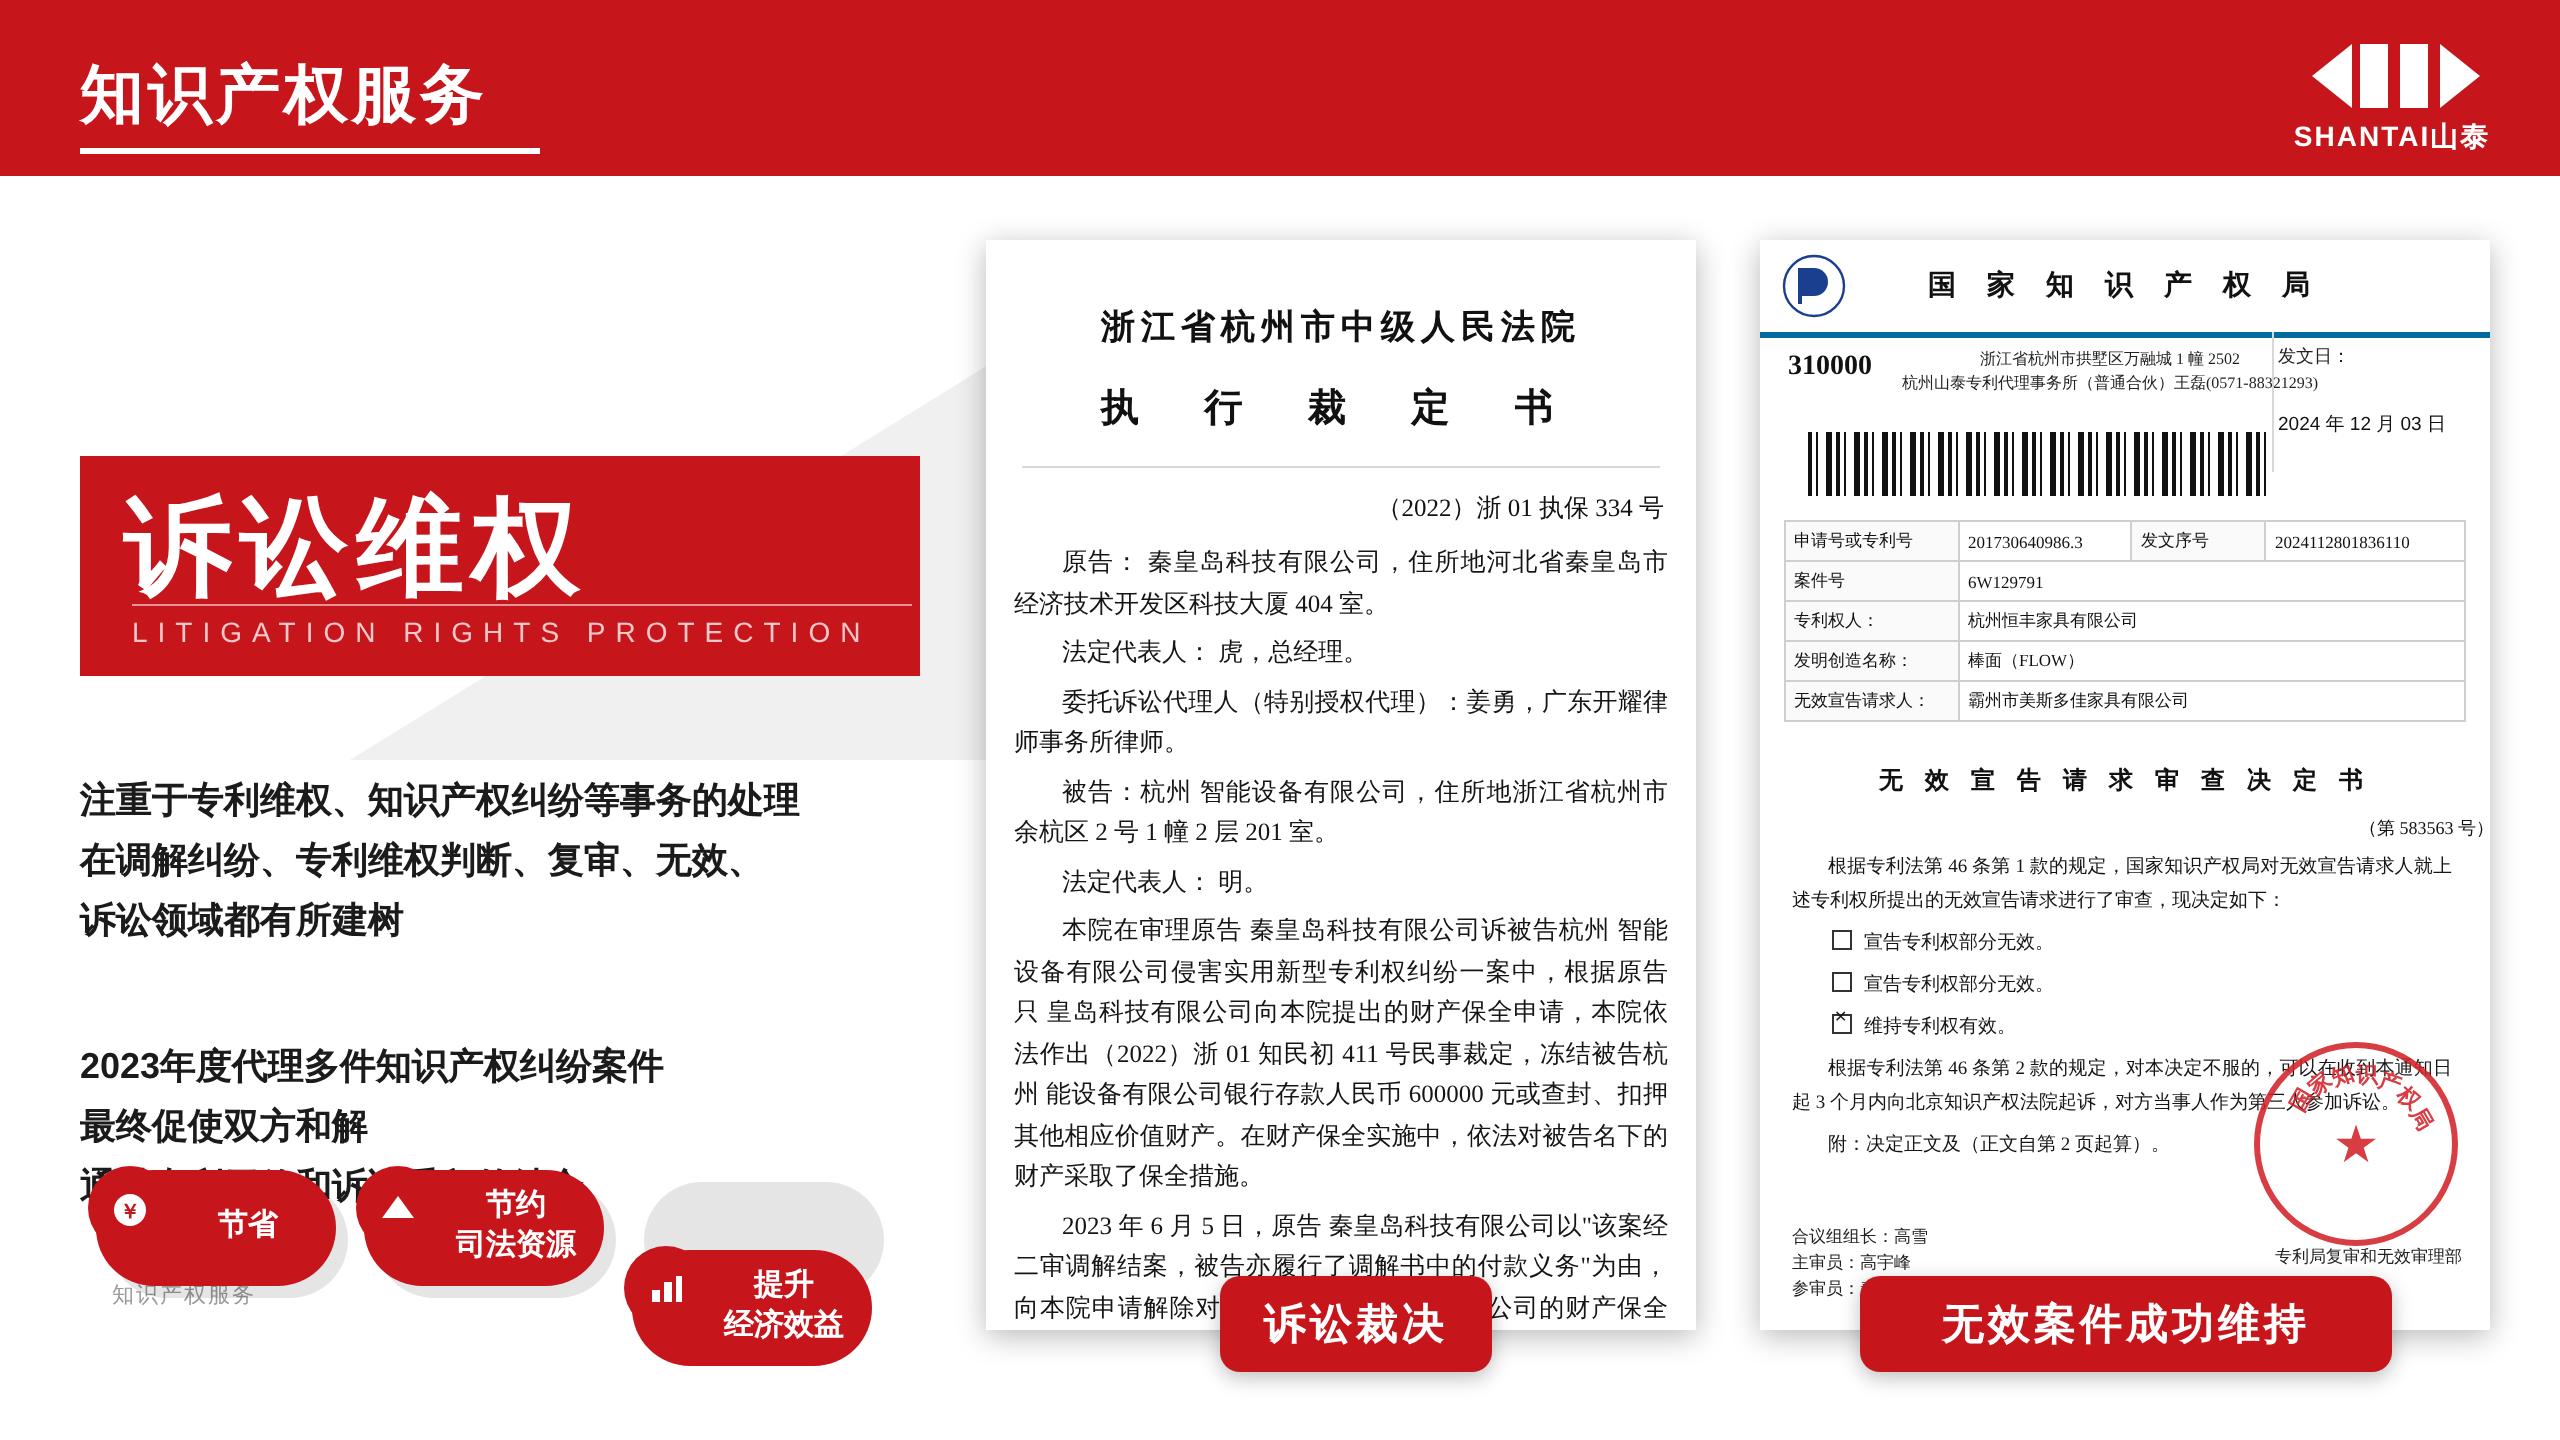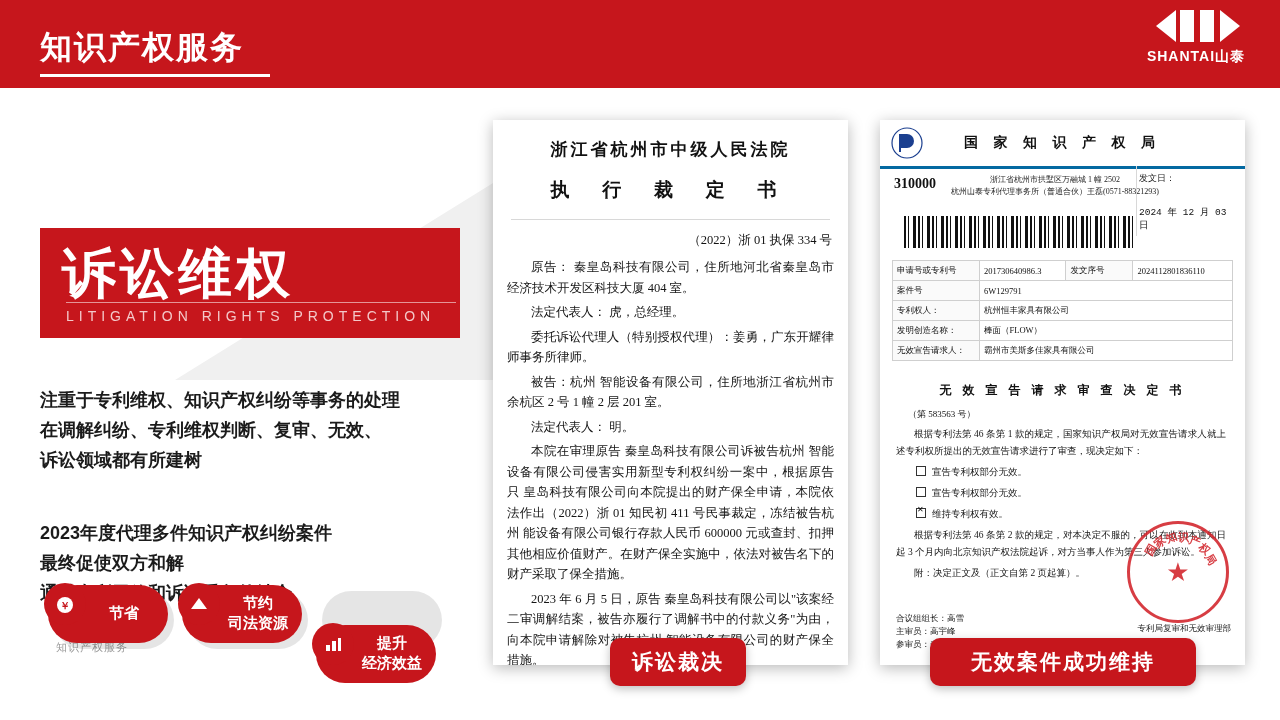--- a/index.html
+++ b/index.html
@@ -18,21 +18,21 @@
   .header-title {
     position:absolute; left:40px; top:26px;
     font-size:32px; font-weight:bold; color:#ffffff;
     letter-spacing:2px;
   }
   .header-underline {
     position:absolute; left:40px; top:74px; width:230px; height:3px;
     background:#ffffff;
   }
   .logo-wrap {
-    position:absolute; right:24px; top:6px; width:120px; height:58px;
+    position:absolute; right:24px; top:18px; width:120px; height:58px;
   }
   .logo-mark { position:absolute; left:20px; top:0; }
   .logo-text {
     position:absolute; left:0; top:42px; width:120px;
     text-align:center; color:#ffffff; font-size:14px; font-weight:bold;
     letter-spacing:1px;
   }
 
   
   .grey-wedge {
@@ -98,21 +98,21 @@
   .doc {
     position:absolute; background:#ffffff;
     box-shadow:0 3px 14px rgba(0,0,0,.28);
     overflow:hidden;
   }
   .doc1 { left:493px; top:120px; width:355px; height:545px; }
   .doc2 { left:880px; top:120px; width:365px; height:545px; }
 
   
   .d1-title {
-    margin-top:18px; text-align:center; font-family:"Liberation Serif", serif;
+    margin-top:32px; text-align:center; font-family:"Liberation Serif", serif;
     font-size:17px; font-weight:bold; letter-spacing:3px; color:#111;
   }
   .d1-sub {
     margin-top:16px; text-align:center; font-family:"Liberation Serif", serif;
     font-size:19px; font-weight:bold; letter-spacing:14px; color:#111;
   }
   .d1-rule { margin:16px 18px 0 18px; height:1px; background:#d8d8d8; }
   .d1-case {
     margin-top:12px; text-align:right; padding-right:16px;
     font-family:"Liberation Serif", serif; font-size:12.5px; color:#111;
@@ -142,21 +142,21 @@
   .d2-addr {
     position:absolute; left:70px; top:54px; width:210px; text-align:center;
     font-family:"Liberation Serif", serif; font-size:8px; line-height:12px; color:#222;
   }
   .d2-dateline {
     position:absolute; right:14px; top:52px; width:92px;
     font-family:"Liberation Serif", serif; font-size:9px; color:#222;
   }
   .d2-dateval {
     position:absolute; right:14px; top:86px; width:92px;
-    font-family:Liberation Mono, monospace; font-size:9.5px; color:#111;
+    font-family:Liberation Sans, sans-serif; font-size:9.5px; color:#111;
   }
   .d2-vline {
     position:absolute; right:108px; top:46px; width:1px; height:70px; background:#d8d8d8;
   }
   .barcode {
     position:absolute; left:24px; top:96px; width:230px; height:32px;
     background:repeating-linear-gradient(90deg,#111 0 2px,#fff 2px 4px,#111 4px 5px,#fff 5px 9px,#111 9px 12px,#fff 12px 14px);
   }
   .d2-table {
     position:absolute; left:12px; top:140px; width:341px;
@@ -165,22 +165,22 @@
   }
   .d2-table td { border:1px solid #cfcfcf; padding:3px 4px; height:13px; }
   .d2-table td.k { width:78px; background:#fafafa; }
   .d2-table td.k2 { width:58px; background:#fafafa; }
   .d2-decision-title {
     position:absolute; left:0; top:262px; width:365px; text-align:center;
     font-family:"Liberation Serif", serif; font-size:12px; font-weight:bold;
     letter-spacing:4px; color:#111;
   }
   .d2-no {
-    position:absolute; left:0; top:288px; width:367px; text-align:left;
-    font-family:"Liberation Serif", serif; font-size:9px; color:#111;padding-left:28px;
+    position:absolute; left:0; top:288px; width:367px; text-align:right;
+    font-family:"Liberation Serif", serif; font-size:9px; color:#111;
   }
   .d2-body {
     position:absolute; left:16px; top:306px; width:330px;
     font-family:"Liberation Serif", serif; font-size:9.5px; line-height:17px; color:#151515;
     text-align:justify;
   }
   .d2-body p { margin:0 0 4px 0; text-indent:18px; }
   .d2-check { margin:3px 0 3px 20px; }
   .d2-check div { margin-bottom:4px; }
   .box { display:inline-block; width:8px; height:8px; border:1px solid #333; margin-right:6px; position:relative; top:1px; }

